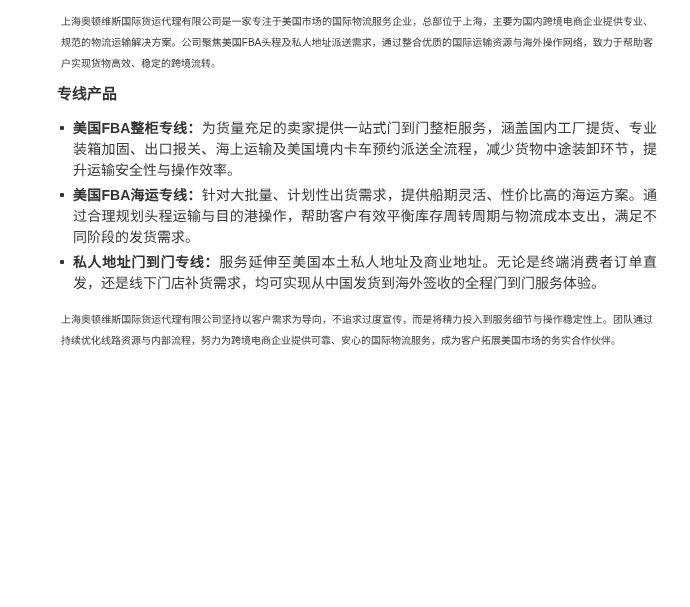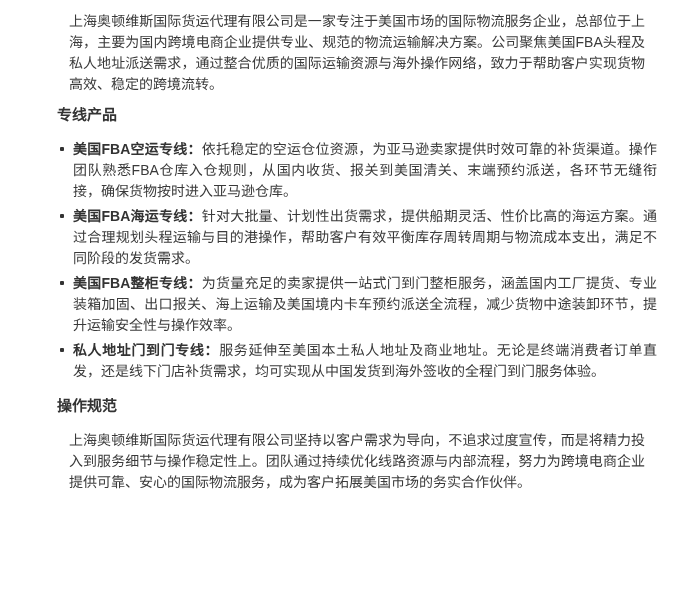--- a/index.html
+++ b/index.html
@@ -13,22 +13,22 @@
     overflow: hidden;
     font-family: "Liberation Sans", "DejaVu Sans", sans-serif;
     color: #3a3a3a;
   }
   .page {
     box-sizing: border-box;
     width: 690px;
     padding: 11px 33px 0 57px;
   }
   .para {
-    margin: 11px 12px;
-    font-size: 14px;
+    margin: 11px 4px;
+    font-size: 10px;
     line-height: 21px;
     text-align: justify;
   }
   .para:first-child {
     margin-top: 0;
   }
   h3.heading {
     margin: 11px 0;
     font-size: 15px;
     line-height: 22px;
@@ -69,32 +69,28 @@
 
 <div class="page">
 
   <p class="para">上海奥顿维斯国际货运代理有限公司是一家专注于美国市场的国际物流服务企业，总部位于上海，主要为国内跨境电商企业提供专业、规范的物流运输解决方案。公司聚焦美国FBA头程及私人地址派送需求，通过整合优质的国际运输资源与海外操作网络，致力于帮助客户实现货物高效、稳定的跨境流转。</p>
 
   <h3 class="heading">专线产品</h3>
 
 
   <ul class="service-list">
     <li>
-      <span class="item-label">美国FBA空运专线：</span><span>依托稳定的空运仓位资源，为亚马逊卖家提供时效可靠的补货渠道。操作团队熟悉FBA仓库入仓规则，从国内收货、报关到美国清关、末端预约派送，各环节无缝衔接，确保货物按时进入亚马逊仓库。</span>
+      <span class="item-label">美国FBA整柜专线：</span><span>为货量充足的卖家提供一站式门到门整柜服务，涵盖国内工厂提货、专业装箱加固、出口报关、海上运输及美国境内卡车预约派送全流程，减少货物中途装卸环节，提升运输安全性与操作效率。</span>
     </li>
     <li>
       <span class="item-label">美国FBA海运专线：</span><span>针对大批量、计划性出货需求，提供船期灵活、性价比高的海运方案。通过合理规划头程运输与目的港操作，帮助客户有效平衡库存周转周期与物流成本支出，满足不同阶段的发货需求。</span>
-    </li>
-    <li>
-      <span class="item-label">美国FBA整柜专线：</span><span>为货量充足的卖家提供一站式门到门整柜服务，涵盖国内工厂提货、专业装箱加固、出口报关、海上运输及美国境内卡车预约派送全流程，减少货物中途装卸环节，提升运输安全性与操作效率。</span>
     </li>
     <li>
       <span class="item-label">私人地址门到门专线：</span><span>服务延伸至美国本土私人地址及商业地址。无论是终端消费者订单直发，还是线下门店补货需求，均可实现从中国发货到海外签收的全程门到门服务体验。</span>
     </li>
   </ul>
 
-  <h3 class="heading">操作规范</h3>
 
 
 
   <p class="para">上海奥顿维斯国际货运代理有限公司坚持以客户需求为导向，不追求过度宣传，而是将精力投入到服务细节与操作稳定性上。团队通过持续优化线路资源与内部流程，努力为跨境电商企业提供可靠、安心的国际物流服务，成为客户拓展美国市场的务实合作伙伴。</p>
 
 </div>
 
 </body></html>

